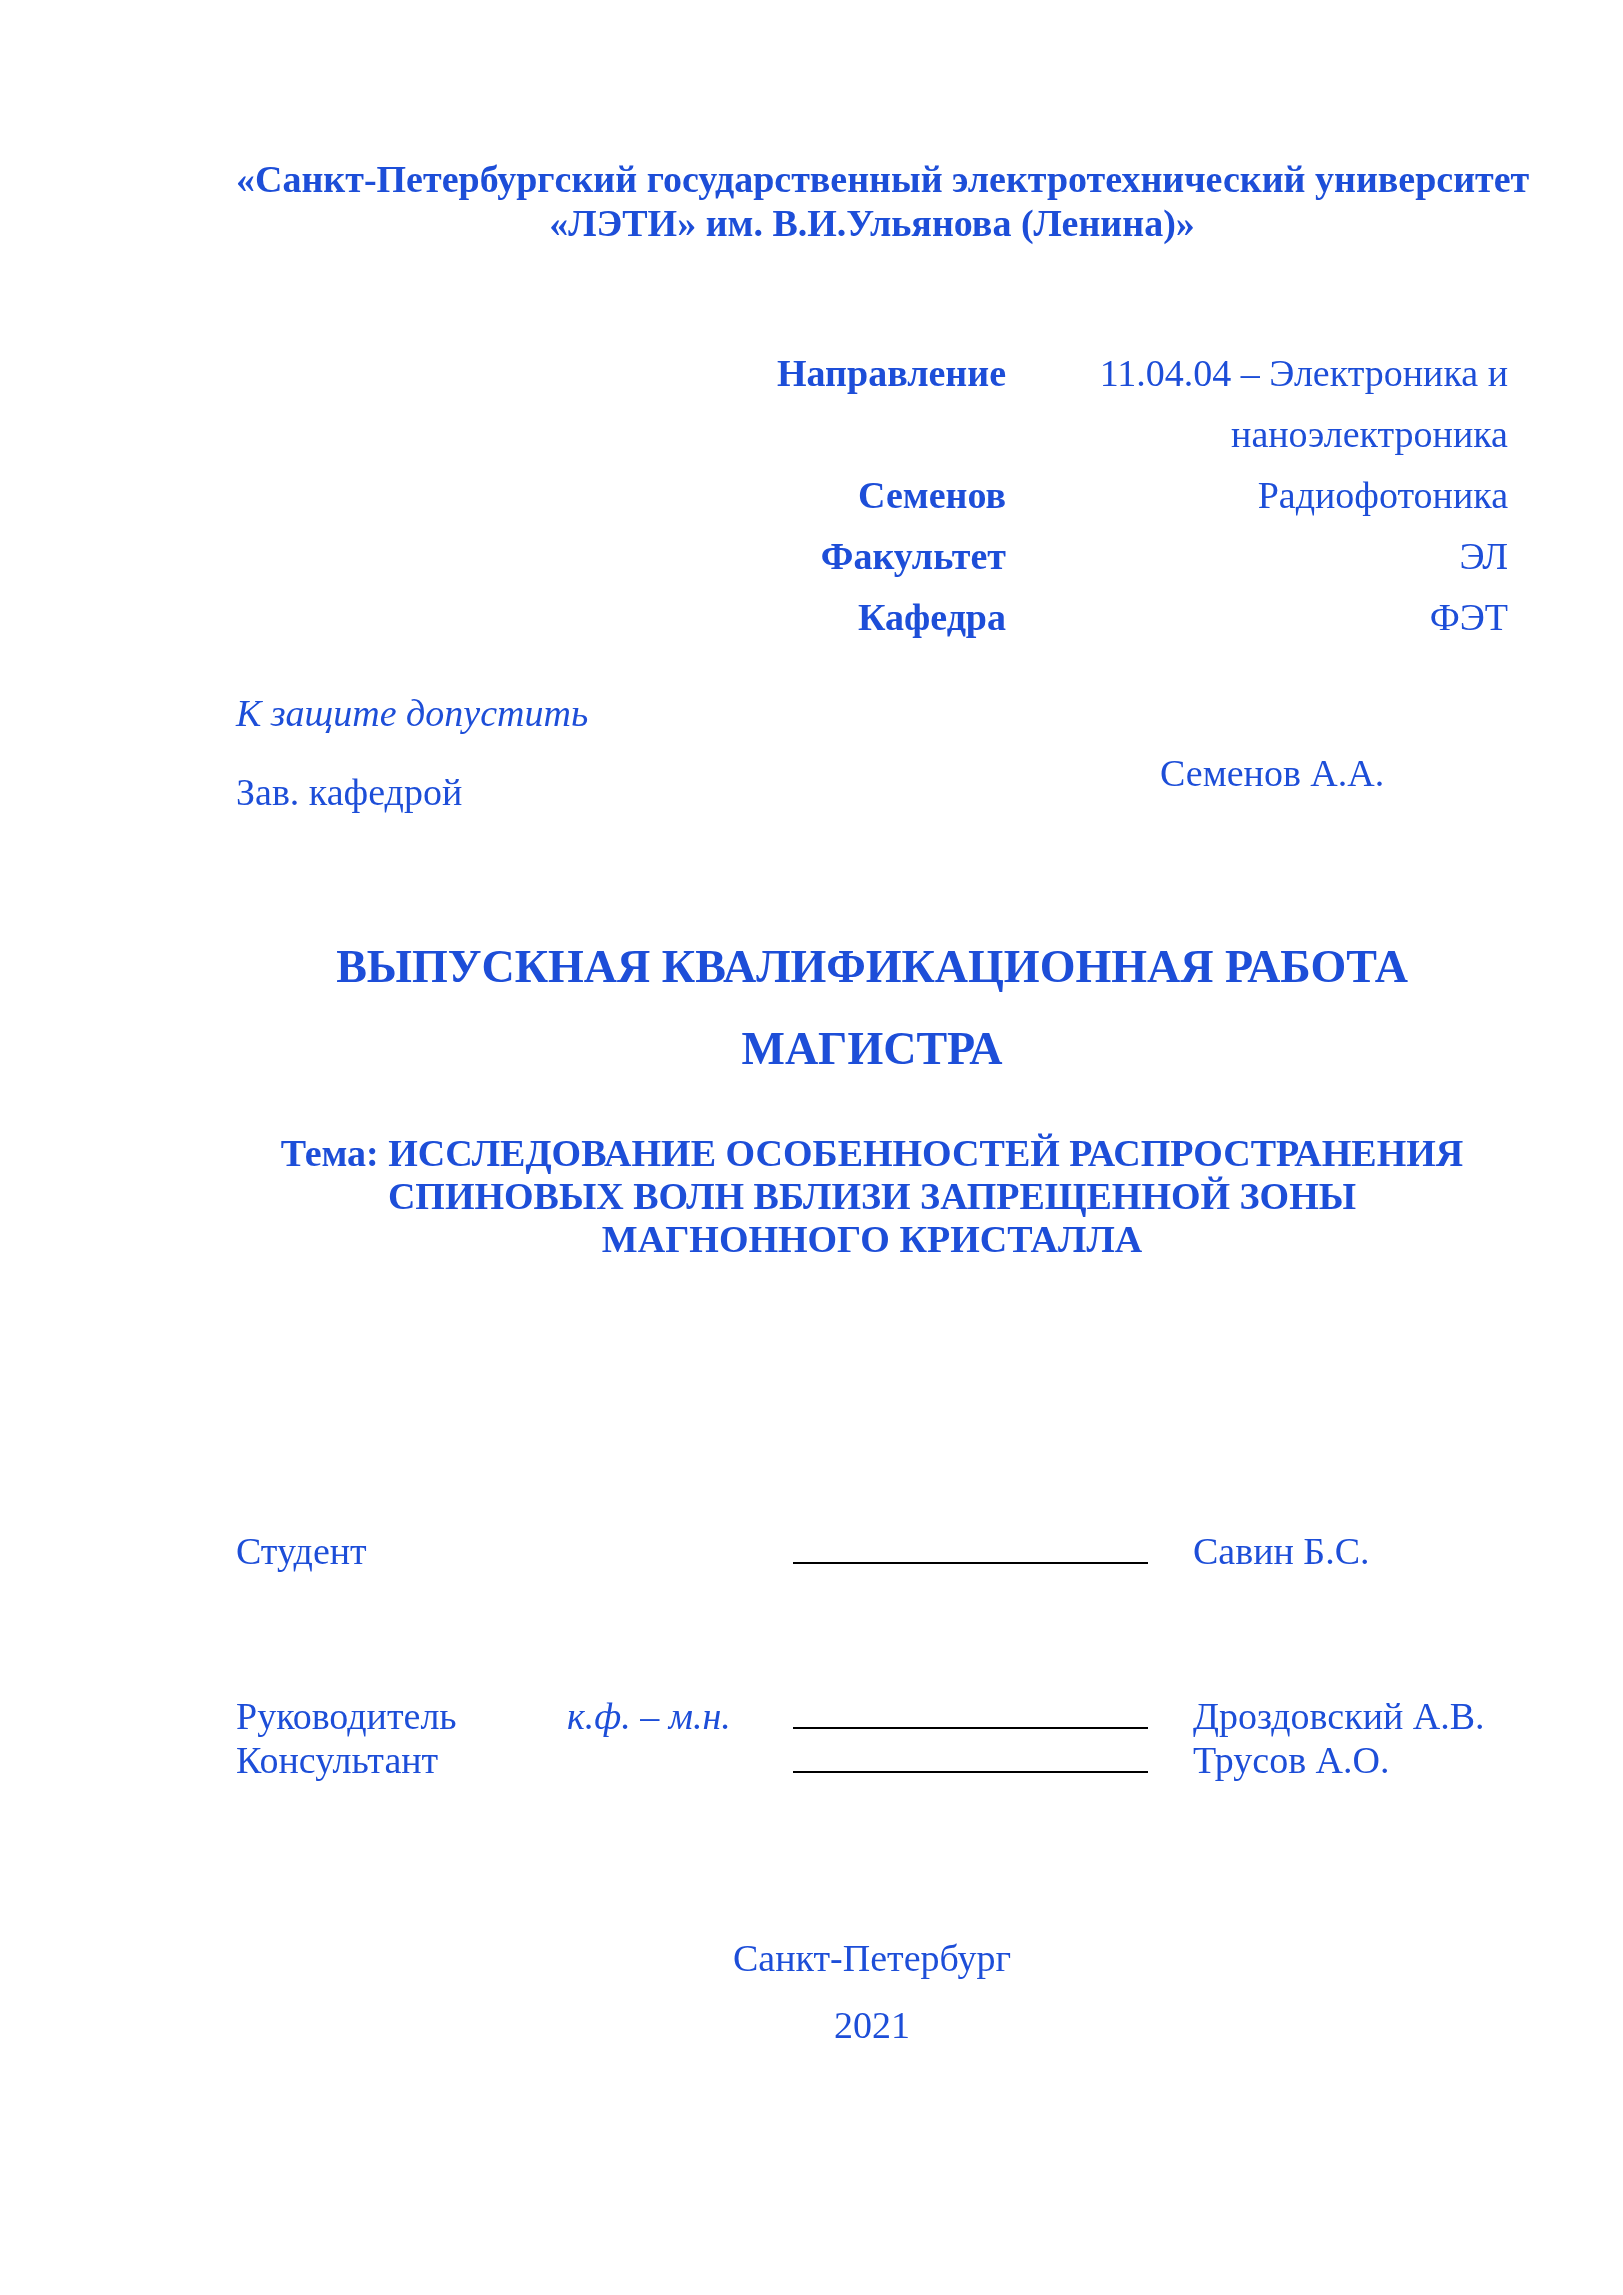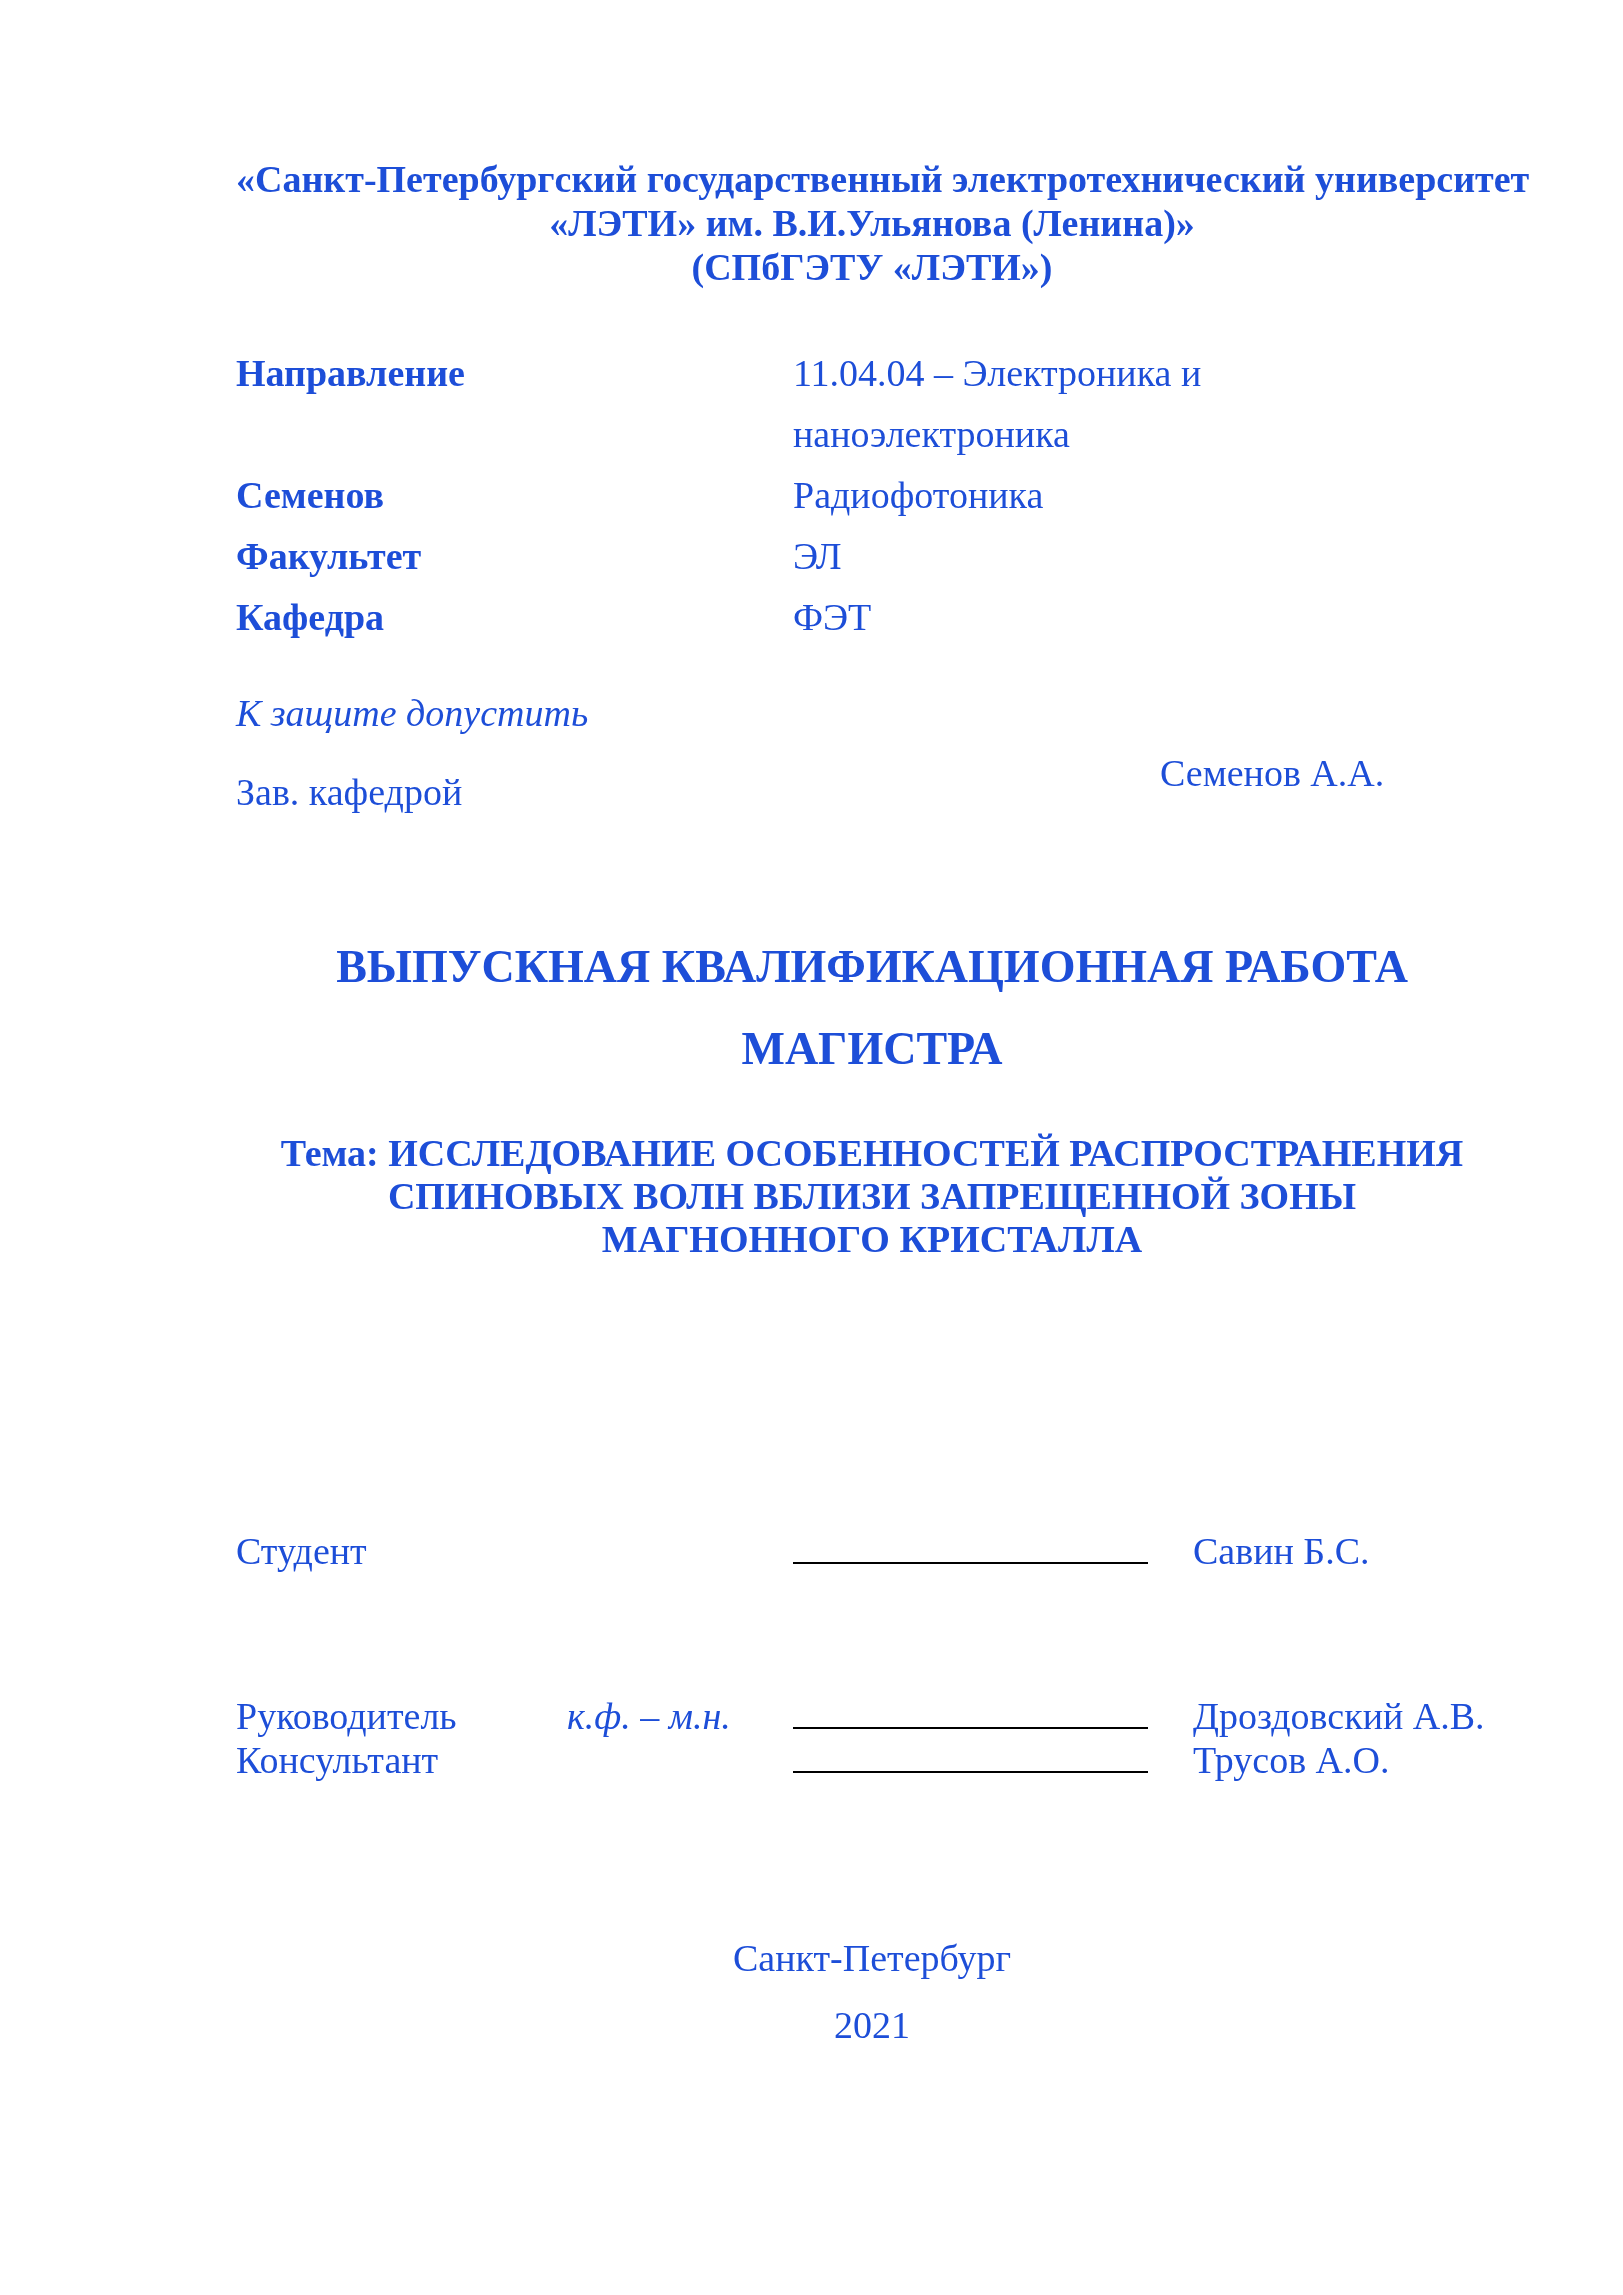--- a/index.html
+++ b/index.html
@@ -31,20 +31,21 @@
     font-weight: bold;
     line-height: 44px;
   }
 
   
   .fields {
     top: 343px;
     left: 236px;
     width: 1272px;
     line-height: 61px;
+    text-align: right;
   }
   .field-row { display: block; }
   .field-label {
     display: inline-block;
     width: 557px;
     font-weight: bold;
     vertical-align: top;
   }
   .field-value {
     display: inline-block;
@@ -101,21 +102,20 @@
   }
 </style>
 </head>
 <body>
 
 <div class="page">
 
   <div class="abs centered-block university-header">
     <div class="nowrap">«Санкт-Петербургский государственный электротехнический университет</div>
     <div class="nowrap">«ЛЭТИ» им. В.И.Ульянова (Ленина)»</div>
-    <div class="nowrap">(СПбГЭТУ «ЛЭТИ»)</div>
   </div>
 
   <div class="abs fields">
     <div class="field-row">
       <span class="field-label">Направление</span><span class="field-value">11.04.04 – Электроника и наноэлектроника</span>
     </div>
     <div class="field-row">
       <span class="field-label">Семенов</span><span class="field-value">Радиофотоника</span>
     </div>
     <div class="field-row">

